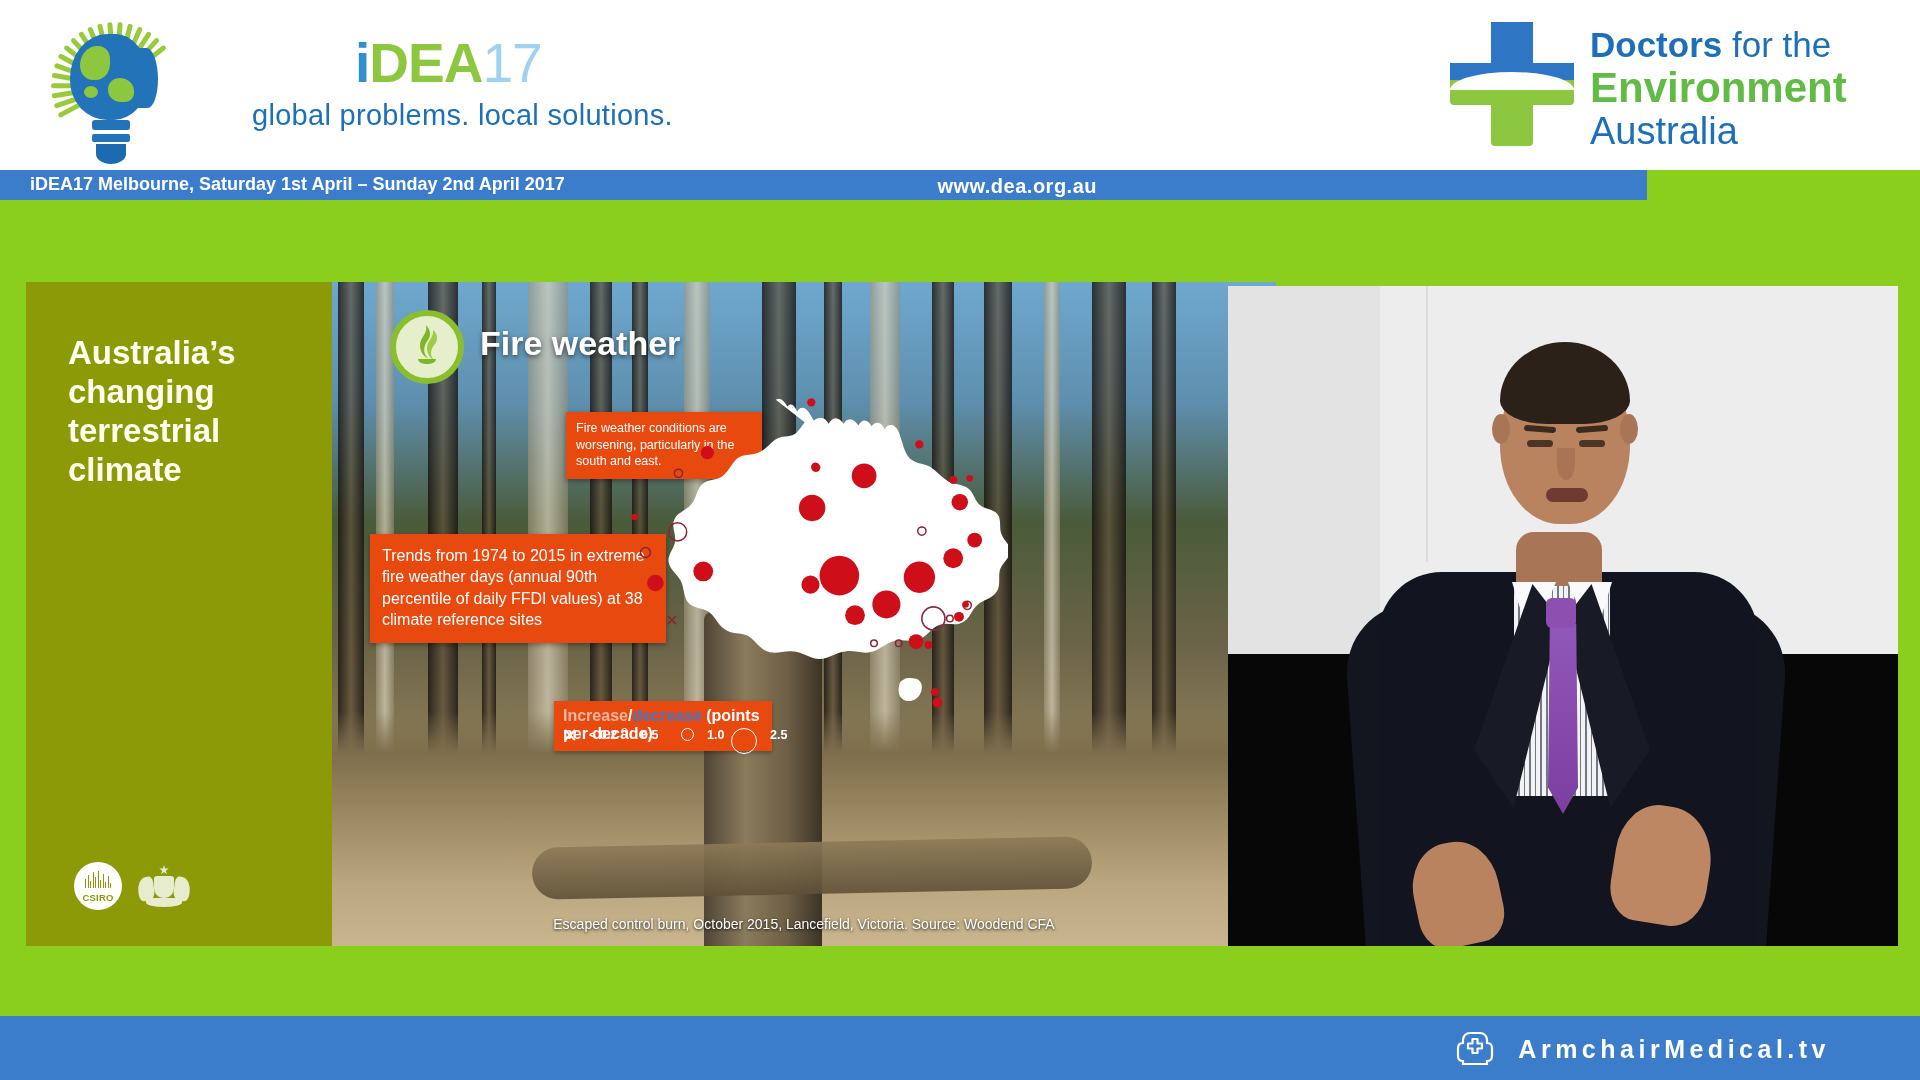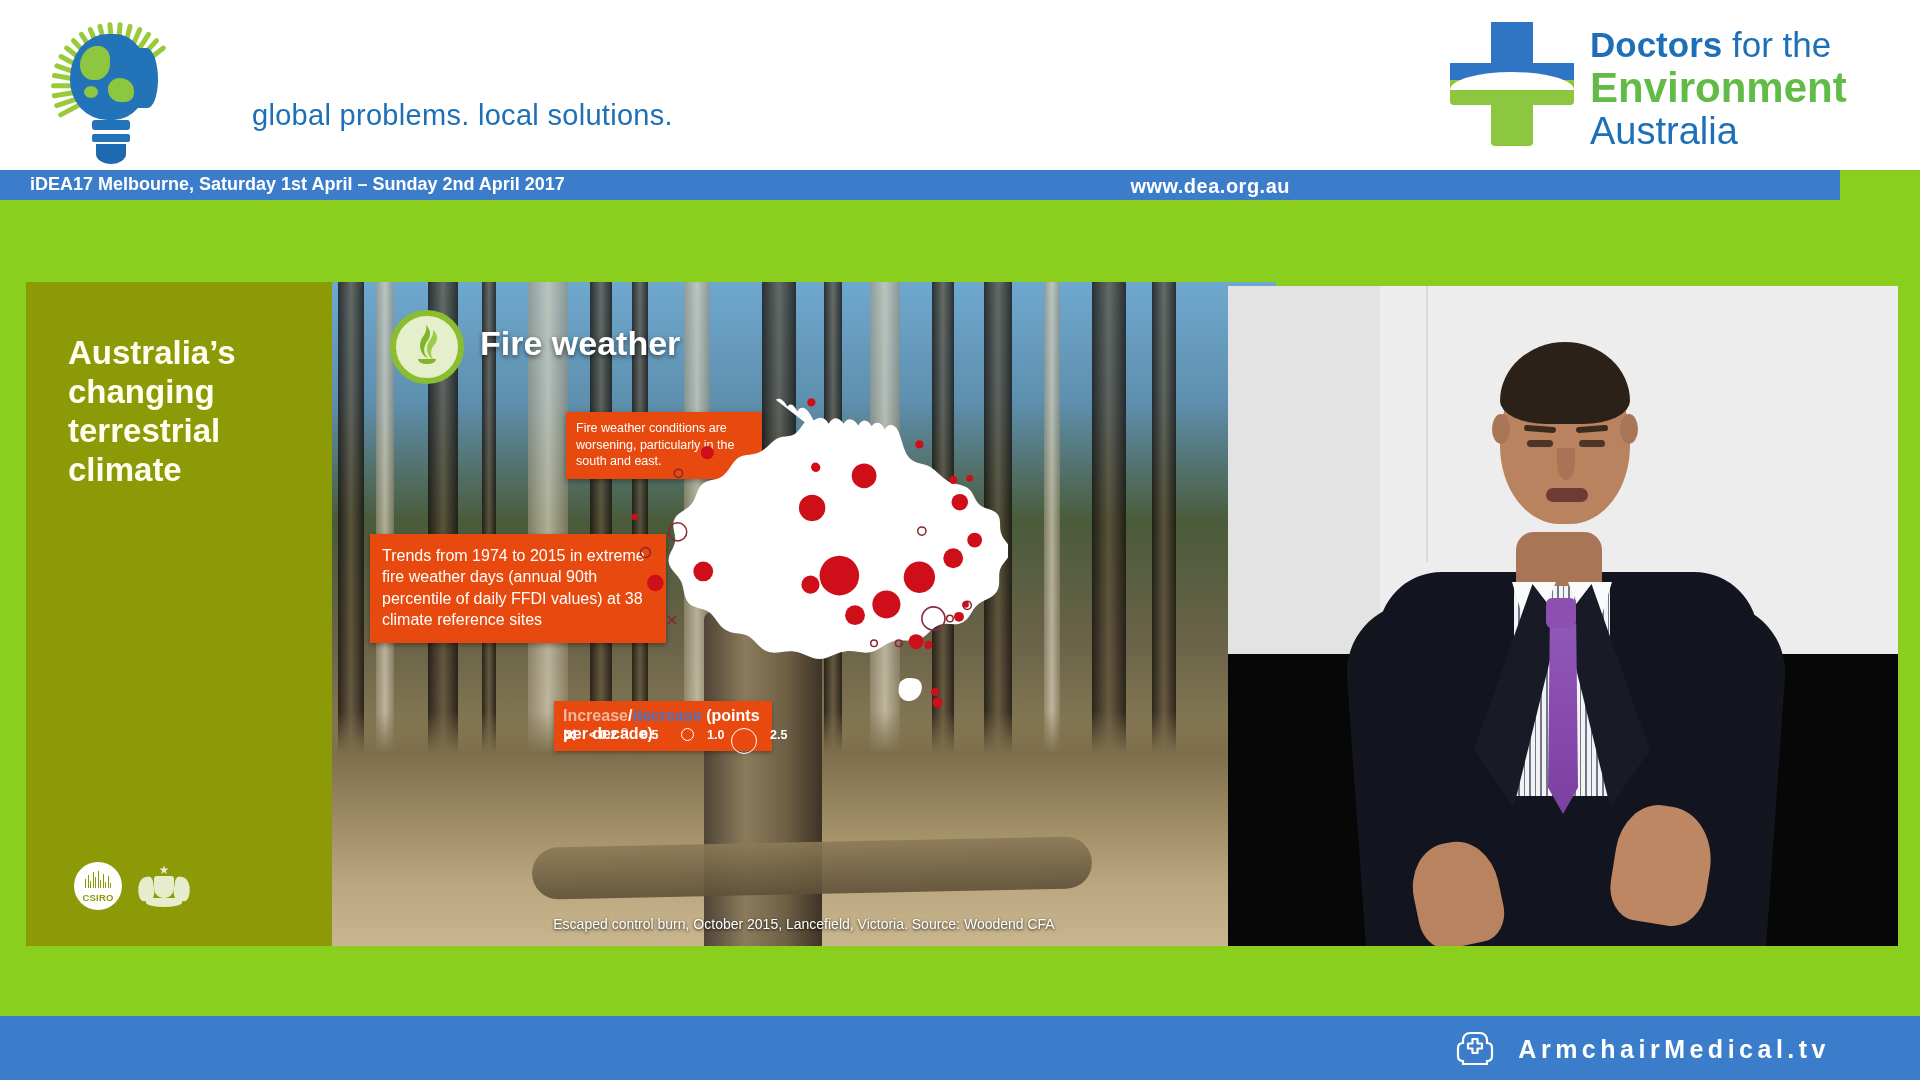--- a/index.html
+++ b/index.html
@@ -42,21 +42,21 @@
   .cross .topblue b{position:absolute;left:0;top:41px;width:124px;height:17px;background:#2E75C4;display:block;}
   .cross .swoosh{position:absolute;left:0;top:50px;width:124px;height:18px;background:#ffffff;
         border-radius:50%/100% 100% 0 0;}
   .dea-txt{position:absolute;left:140px;top:8px;}
   .dea-l1{font-size:40px;line-height:42px;font-weight:bold;color:#1D6FB7;}
   .dea-l1 span{font-weight:normal;font-size:35px;}
   .dea-l2{font-size:42px;line-height:44px;font-weight:bold;color:#62BB46;}
   .dea-l3{font-size:38px;line-height:42px;color:#1D6FB7;}
 
   
-  .eventbar{position:absolute;left:0;top:170px;width:1840px;height:30px;background:#3B7DCB;}
+  .eventbar{position:absolute;left:0;top:170px;width:1647px;height:30px;background:#3B7DCB;}
   .eventbar .left{position:absolute;left:30px;top:4px;font-size:18px;font-weight:bold;color:#fff;}
   .eventbar .right{position:absolute;right:550px;top:5px;font-size:20px;font-weight:bold;color:#fff;letter-spacing:.5px;}
 
   
   .slide{position:absolute;left:26px;top:282px;width:1175px;height:664px;background:#0ea5e9;}
   .titlepanel{position:absolute;left:0;top:0;width:306px;height:664px;background:#8B9A06;}
   .slide-title{position:absolute;left:42px;top:52px;width:230px;font-size:33px;line-height:1.18;
       font-weight:bold;color:#FFFFF0;}
   .footer-logos{position:absolute;left:48px;bottom:36px;display:flex;align-items:center;gap:16px;}
   .csiro{width:48px;height:48px;border-radius:50%;background:#fff;position:relative;}
@@ -206,20 +206,23 @@
         <div class="globe-land1"></div>
           <div class="globe-land2"></div>
           <div class="globe-land3"></div>
       </div>
       <div class="face"></div>
       <div class="bulb-base"></div>
         <div class="bulb-base2"></div>
         <div class="bulb-tip"></div>
     </div>
 
+    <div class="idea-word">
+      <span class="idea-i">i</span><span class="idea-dea">DEA</span><span class="idea-17">17</span>
+    </div>
     <div class="idea-tag">global problems. local solutions.</div>
 
     <div class="dea-logo">
       <div class="cross">
         <div class="cv"></div>
           <div class="ch"></div>
         <div class="topblue">
             <i></i>
             <b></b>
           </div>

